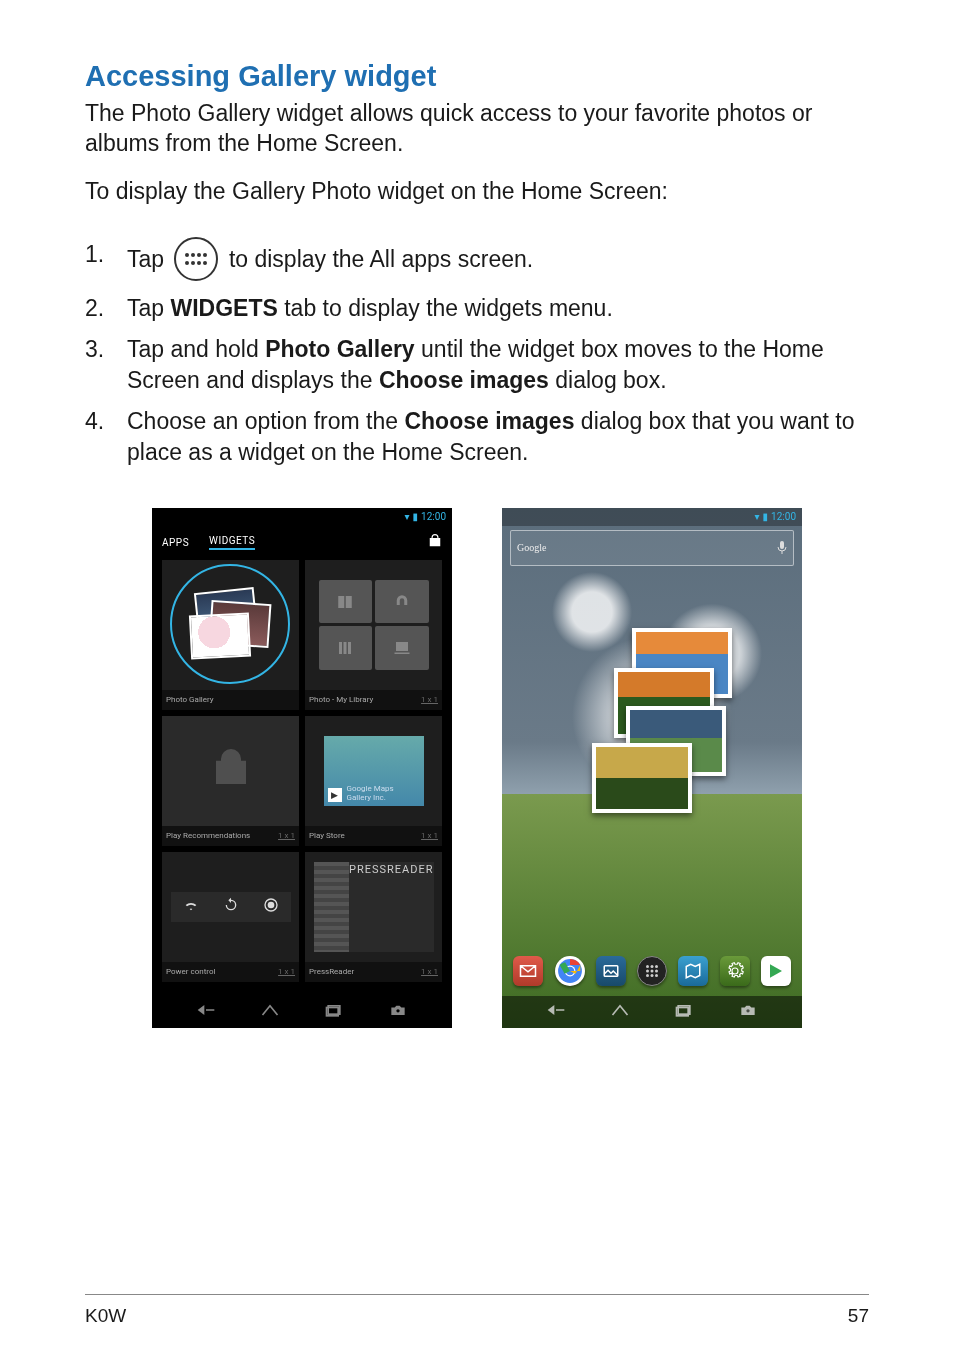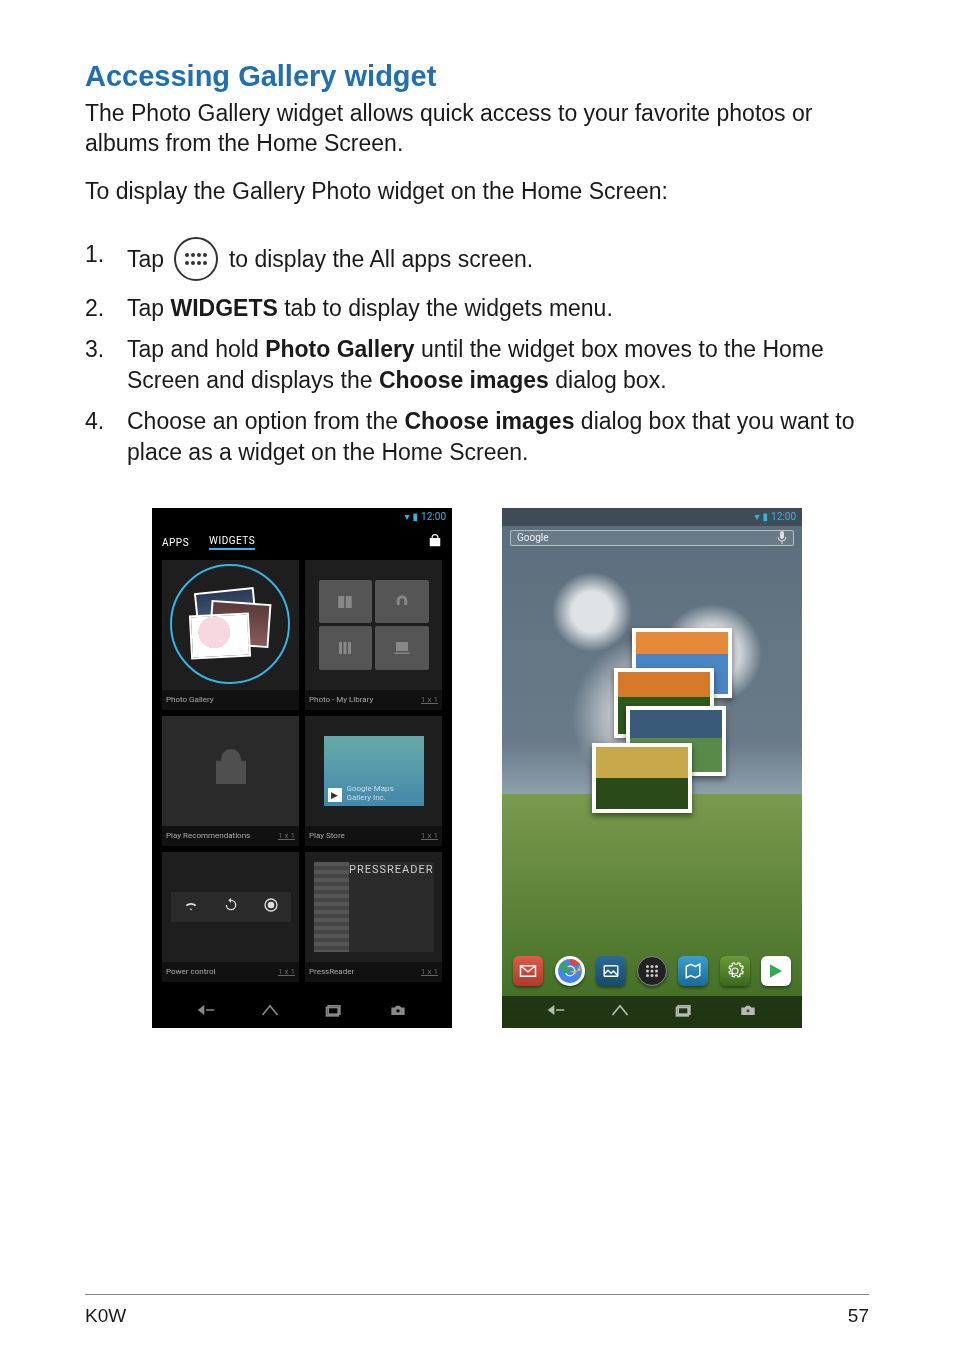--- a/index.html
+++ b/index.html
@@ -56,21 +56,21 @@
 
   
   .home { width: 300px; height: 520px; position: relative; overflow: hidden; font-family: Roboto, Arial, sans-serif; }
   .sky { position: absolute; inset: 0; background:
       radial-gradient(circle at 30% 20%, rgba(255,255,255,.8) 0 20px, transparent 40px),
       radial-gradient(circle at 70% 28%, rgba(255,255,255,.7) 0 28px, transparent 50px),
       radial-gradient(circle at 50% 40%, rgba(255,255,255,.6) 0 40px, transparent 80px),
       linear-gradient(#5b6d7c 0%, #6a7a88 45%, #8fa0ad 55%, #7a9a4e 55%, #3d6a22 100%);
   }
   .home .statusbar { background: rgba(0,0,0,.3); }
-  .gsearch { position: absolute; top: 22px; left: 8px; right: 8px; height: 16px; border: 1px solid rgba(255,255,255,.5); border-radius: 2px; display: flex; align-items: center; padding: 0 6px; color: #eee; font-size: 10px; background: rgba(255,255,255,.08); }
+  .gsearch { position: absolute; top: 22px; left: 8px; right: 8px; height: 36px; border: 1px solid rgba(255,255,255,.5); border-radius: 2px; display: flex; align-items: center; padding: 0 6px; color: #eee; font-size: 10px; background: rgba(255,255,255,.08); font-family: Liberation Serif, serif; }
   .gsearch .mic { margin-left: auto; }
   .hstack { position: absolute; left: 90px; top: 120px; width: 130px; height: 180px; }
   .hstack .ph { position: absolute; width: 100px; height: 70px; border: 4px solid #fff; box-shadow: 0 3px 6px rgba(0,0,0,.5); }
   .hstack .ph1 { background: linear-gradient(#e68a3a 0 35%, #4a86c4 35% 100%); left: 40px; top: 0; }
   .hstack .ph2 { background: linear-gradient(#d47a2a 0 40%, #2c5a1e 40% 100%); left: 22px; top: 40px; }
   .hstack .ph3 { background: linear-gradient(#3a5a7a 0 45%, #5a8a4a 45% 100%); left: 34px; top: 78px; }
   .hstack .ph4 { background: linear-gradient(#c7a84a 0 50%, #2a4a1a 50% 100%); left: 0; top: 115px; }
   .dock { position: absolute; left: 0; right: 0; bottom: 34px; height: 46px; display: flex; align-items: center; justify-content: space-evenly; }
   .dock .ic { width: 30px; height: 30px; border-radius: 6px; display:flex; align-items:center; justify-content:center; color:#fff; font-size:16px; box-shadow: 0 2px 3px rgba(0,0,0,.4); }
   .ic.gm { background: linear-gradient(#e05a4a,#b03a2a); }

